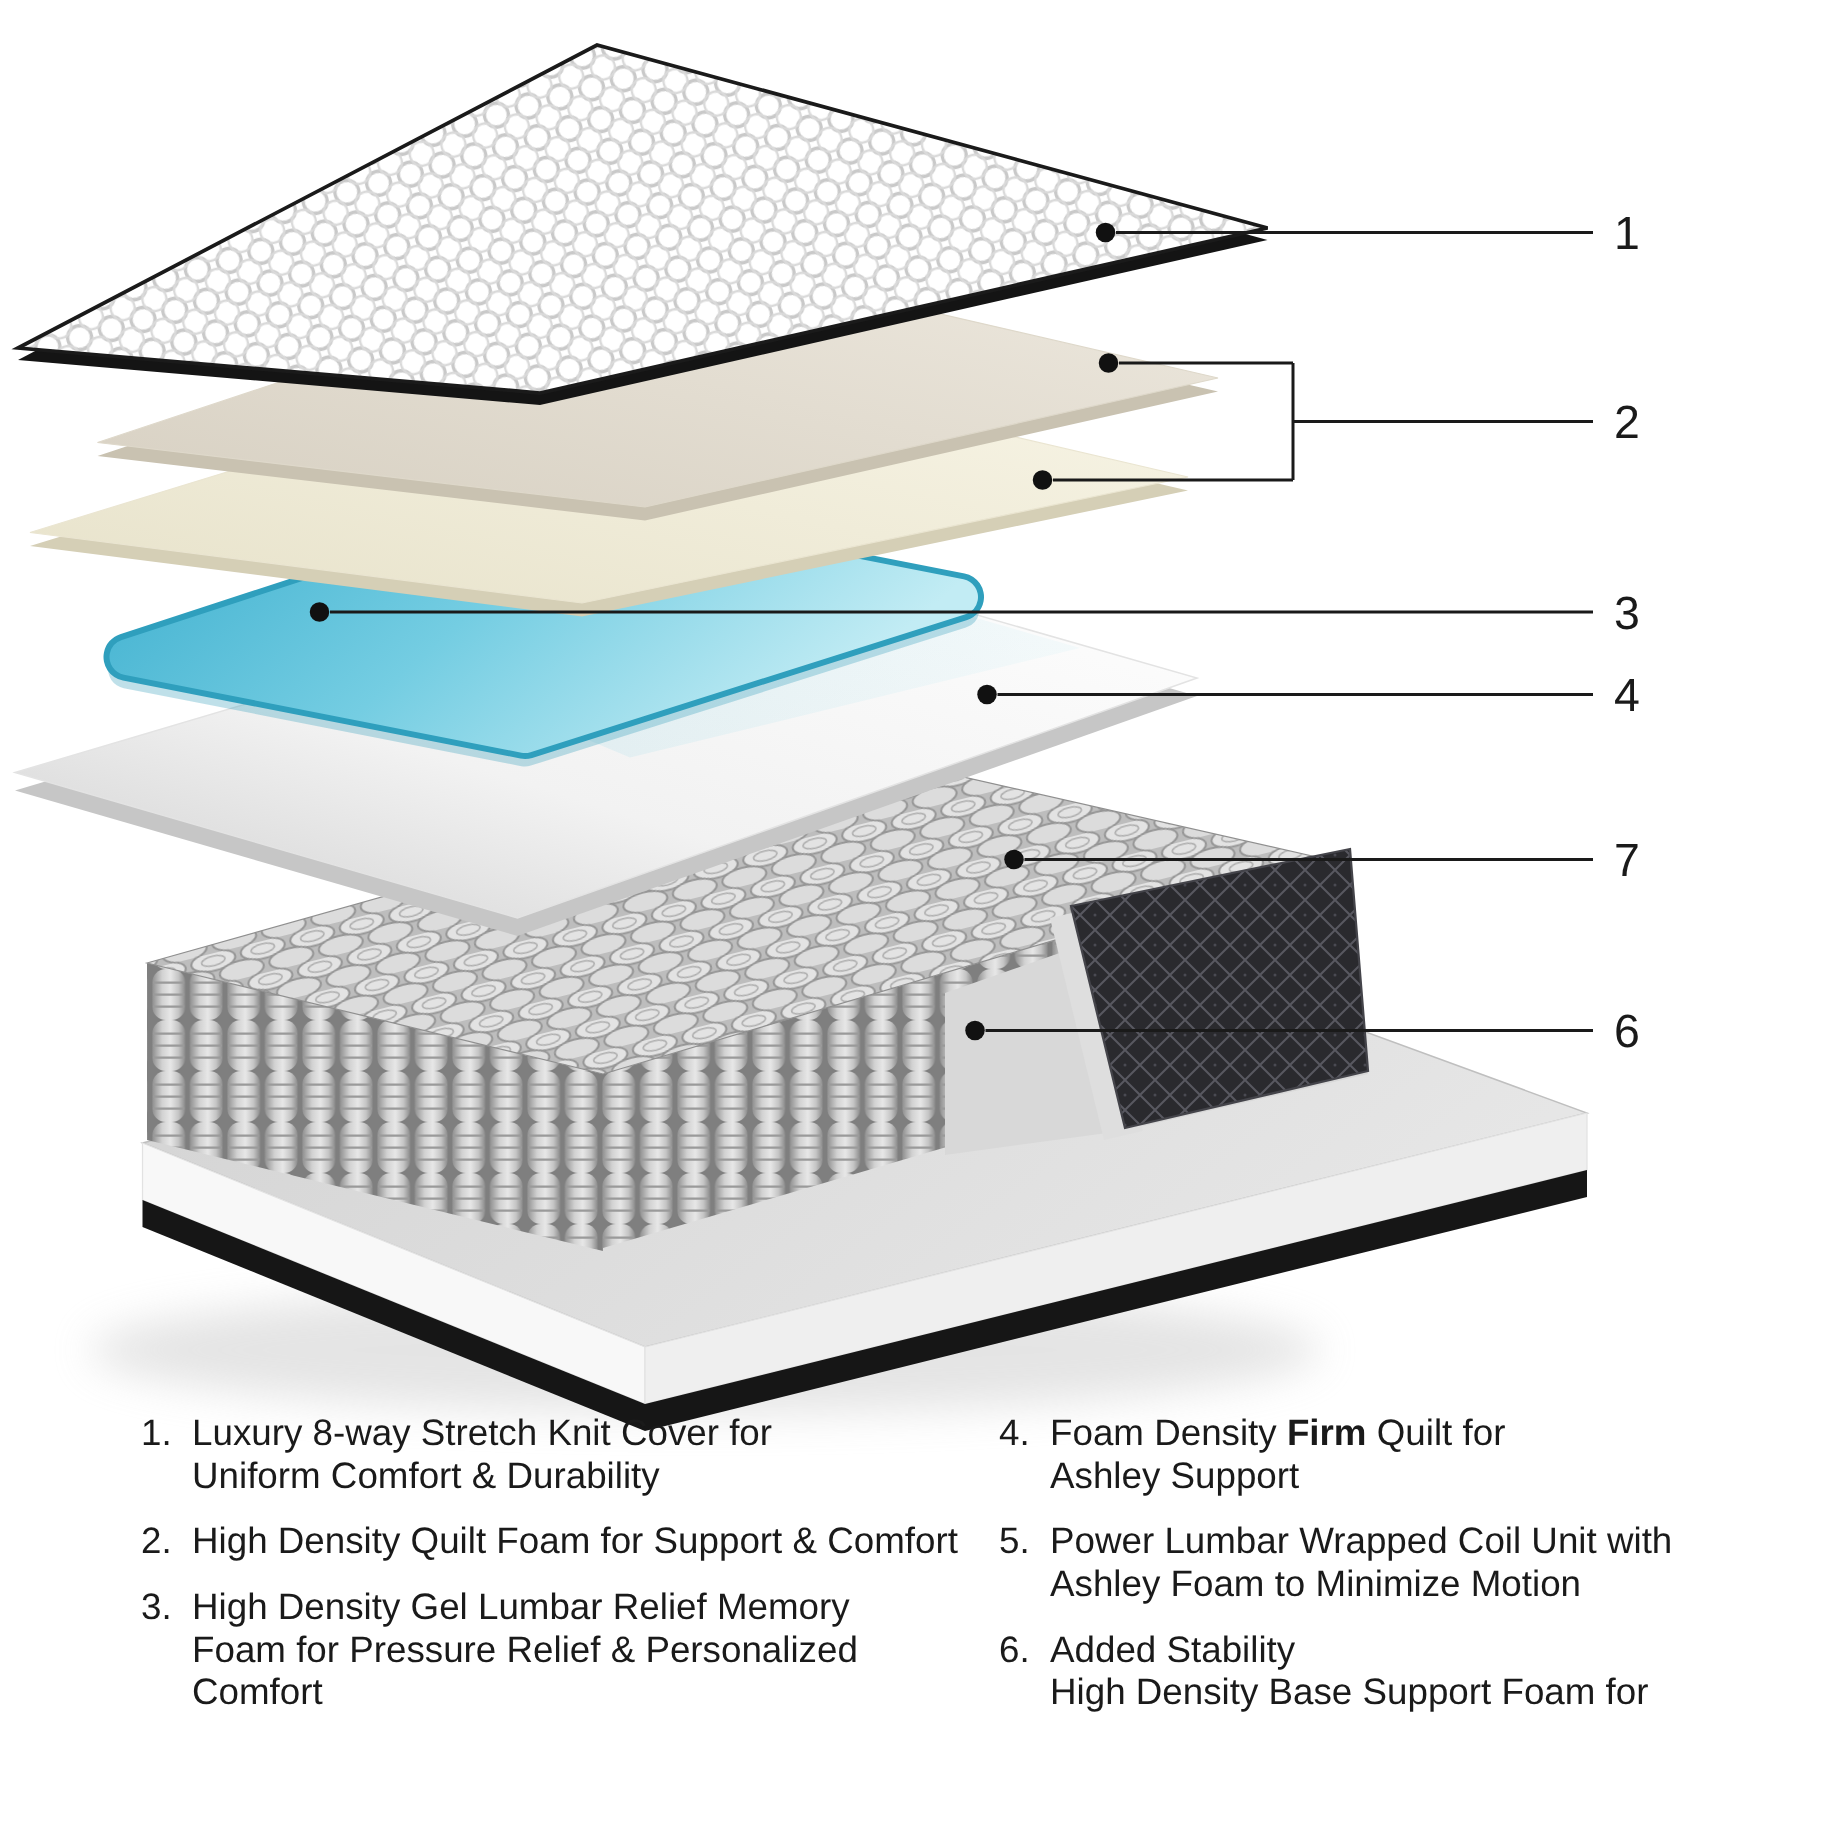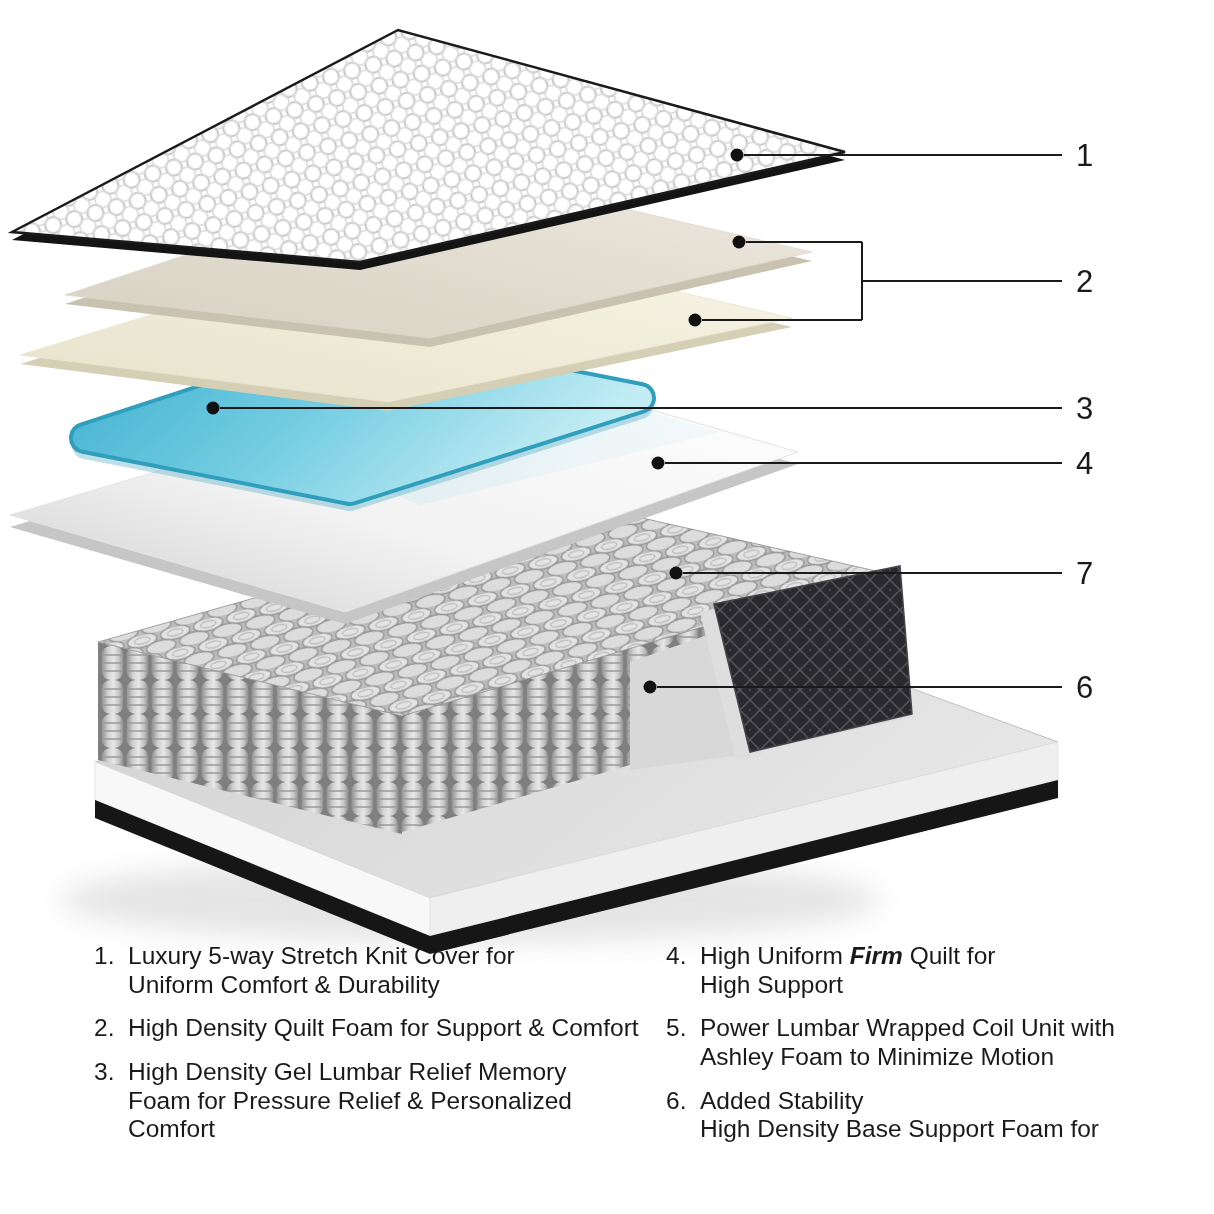--- a/index.html
+++ b/index.html
@@ -11,21 +11,21 @@
   svg .callout-num{
     font-family:"Liberation Sans","DejaVu Sans",sans-serif;
     font-size:31px;fill:#1a1a1a;
   }
   .legend-col{position:absolute;font-size:24.5px;line-height:1.17;}
   .legend-col-left{left:94px;top:942px;width:565px;}
   .legend-col-right{left:666px;top:942px;width:480px;}
   .legend-item{display:flex;margin-bottom:15px;}
   .legend-num{flex:0 0 32px;}
   .legend-text{padding-left:2px;}
-  .legend-text strong{font-weight:bold;font-style:italic;}
+  .legend-text strong{font-weight:bold;}
 </style>
 </head>
 <body>
 
 <div class="stage">
 
   <svg class="diagram" width="1214" height="1214" viewBox="0 0 1214 1214">
     <defs>
       <pattern id="quilt" width="22" height="22" patternUnits="userSpaceOnUse" patternTransform="rotate(-16)">
         <rect width="22" height="22" fill="#ffffff"></rect>
@@ -167,21 +167,21 @@
         <circle cx="650" cy="687" r="6.5" fill="#111111" stroke="none"></circle>
         <text x="1076" y="698" class="callout-num" stroke="none">6</text>
       </g>
     </g>
   </svg>
 
   <div class="legend-col legend-col-left">
     <div class="legend-item">
       <div class="legend-num">1.</div>
       <div class="legend-text">
-        <div>Luxury 5-way Stretch Knit Cover for</div>
+        <div>Luxury 8-way Stretch Knit Cover for</div>
         <div>Uniform Comfort &amp; Durability</div>
       </div>
     </div>
     <div class="legend-item">
       <div class="legend-num">2.</div>
       <div class="legend-text">
         <div>High Density Quilt Foam for Support &amp; Comfort</div>
       </div>
     </div>
     <div class="legend-item">
@@ -190,22 +190,22 @@
         <div>High Density Gel Lumbar Relief Memory</div>
         <div>Foam for Pressure Relief &amp; Personalized Comfort</div>
       </div>
     </div>
   </div>
 
   <div class="legend-col legend-col-right">
     <div class="legend-item">
       <div class="legend-num">4.</div>
       <div class="legend-text">
-        <div><span>High Uniform </span><strong>Firm</strong><span> Quilt for</span></div>
-        <div>High Support</div>
+        <div><span>Foam Density </span><strong>Firm</strong><span> Quilt for</span></div>
+        <div>Ashley Support</div>
       </div>
     </div>
     <div class="legend-item">
       <div class="legend-num">5.</div>
       <div class="legend-text">
         <div>Power Lumbar Wrapped Coil Unit with</div>
         <div>Ashley Foam to Minimize Motion</div>
       </div>
     </div>
     <div class="legend-item">

